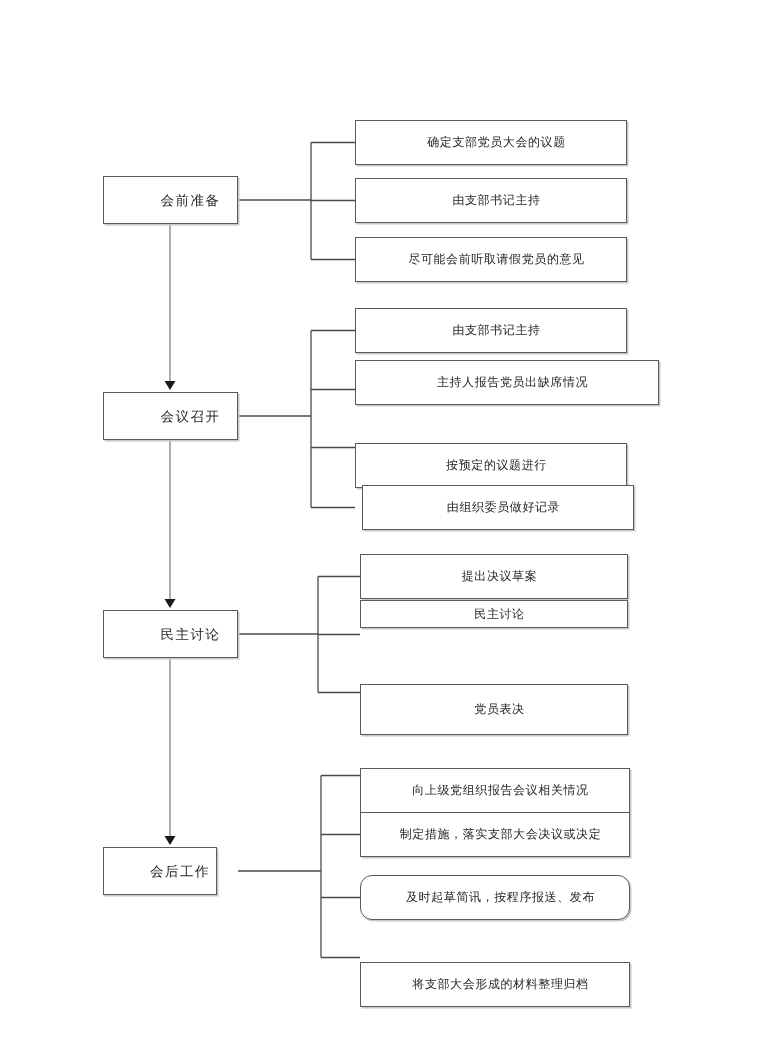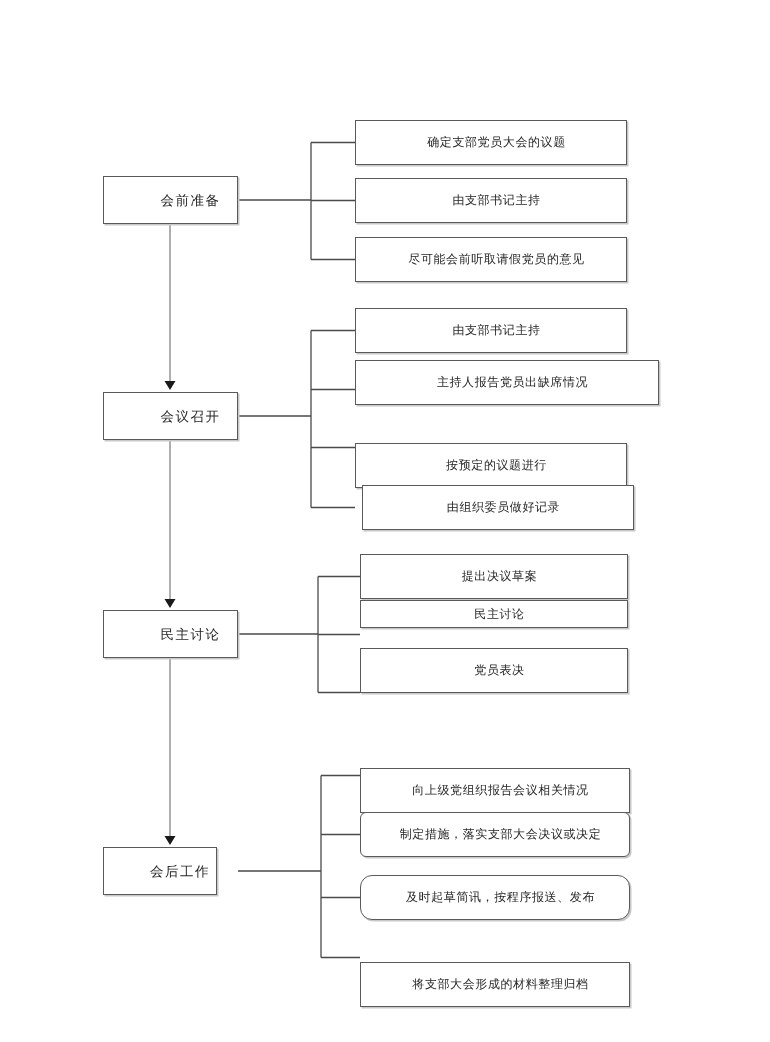--- a/index.html
+++ b/index.html
@@ -149,30 +149,30 @@
       </div>
       <div class="stage-box" style="left: 103px; top: 610px; width: 135px; height: 48px;">
         <span>民主讨论</span>
       </div>
       <div class="task-box" style="left: 360px; top: 554px; width: 268px; height: 45px;">
         <span>提出决议草案</span>
       </div>
       <div class="task-box" style="left: 360px; top: 600px; width: 268px; height: 28px;">
         <span>民主讨论</span>
       </div>
-      <div class="task-box" style="left: 360px; top: 648px; width: 268px; height: 45px;">
+      <div class="task-box" style="left: 360px; top: 684px; width: 268px; height: 51px;">
         <span>党员表决</span>
       </div>
       <div class="stage-box" style="left: 103px; top: 847px; width: 114px; height: 48px;">
         <span>会后工作</span>
       </div>
       <div class="task-box" style="left: 360px; top: 753px; width: 270px; height: 45px; margin-top: 15px;">
         <span>向上级党组织报告会议相关情况</span>
       </div>
-      <div class="task-box" style="left: 360px; top: 812px; width: 270px; height: 45px; border-radius: 6px;">
+      <div class="task-box" style="left: 360px; top: 812px; width: 270px; height: 45px;">
         <span>制定措施，落实支部大会决议或决定</span>
       </div>
       <div class="task-box" style="left: 360px; top: 875px; width: 270px; height: 45px; border-radius: 12px;">
         <span>及时起草简讯，按程序报送、发布</span>
       </div>
       <div class="task-box" style="left: 360px; top: 935px; width: 270px; height: 45px; margin-top: 27px;">
         <span>将支部大会形成的材料整理归档</span>
       </div>
     </div>
 

